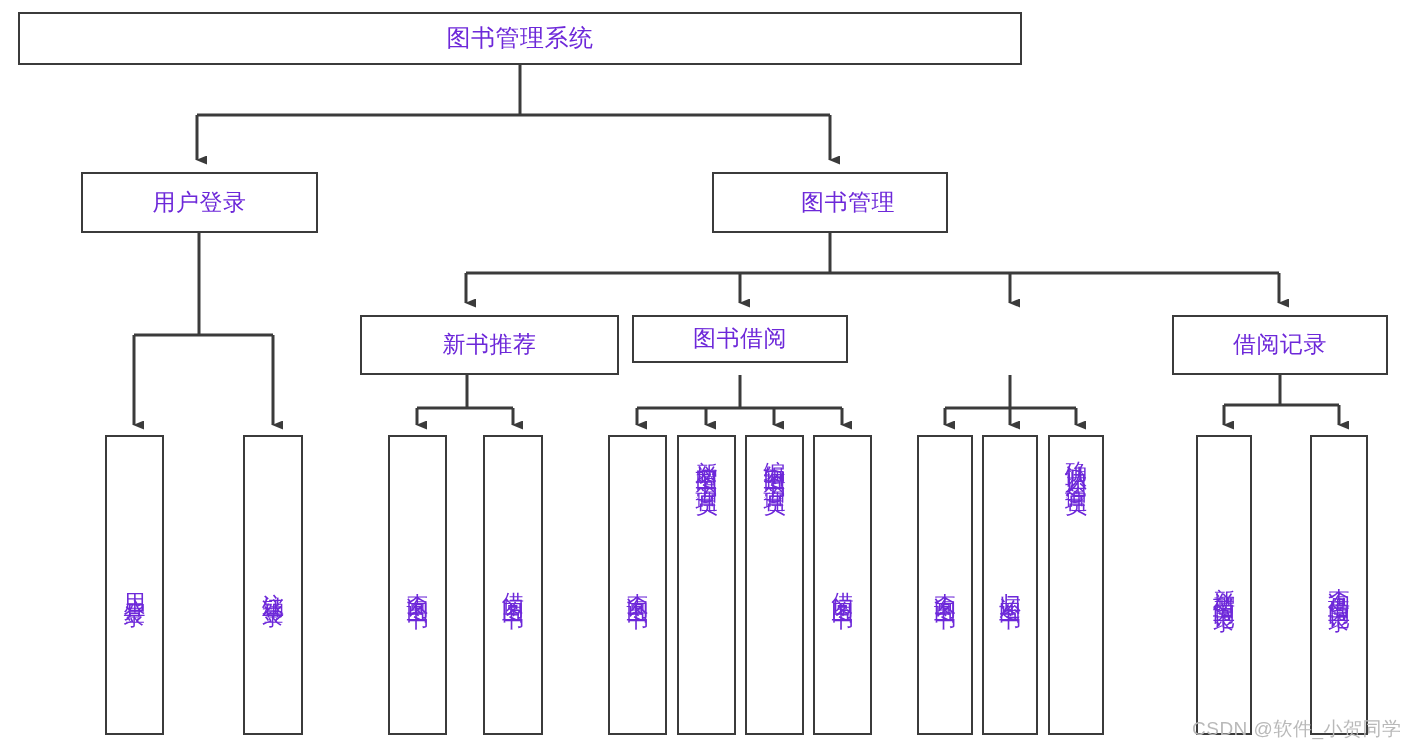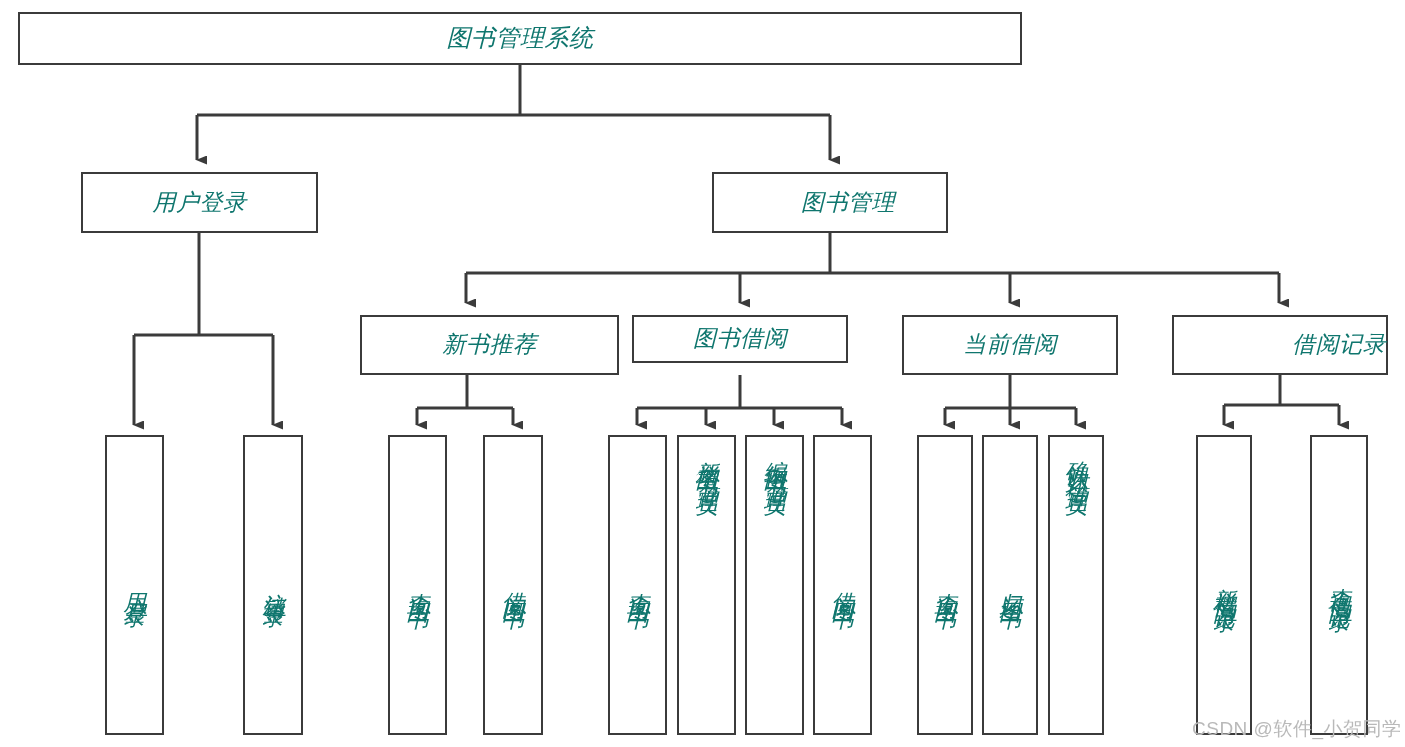--- a/index.html
+++ b/index.html
@@ -27,22 +27,21 @@
     pointer-events: none;
   }
   .node {
     position: absolute;
     box-sizing: border-box;
     background: #ffffff;
     border: 2px solid #3b3b3b;
     display: flex;
     align-items: center;
     justify-content: center;
-    color: #0f766e;
-    font-style: italic;
+    color: #6d28d9;
   }
   .node-label {
     display: block;
     text-align: center;
     line-height: 1.18;
     letter-spacing: 0.5px;
     white-space: pre;
   }
   
   .node.horizontal .node-label {
@@ -147,25 +146,22 @@
   </div>
 
   <div class="node horizontal" style="left:360px; top:315px; width:259px; height:60px;">
     <span class="node-label">新书推荐</span>
   </div>
 
   <div class="node horizontal" style="left:632px; top:315px; width:216px; height:48px;">
     <span class="node-label">图书借阅</span>
   </div>
 
-  <div class="node horizontal" style="left:902px; top:315px; width:216px; height:60px;">
-    <span class="node-label">当前借阅</span>
-  </div>
-
-  <div class="node horizontal" style="left:1172px; top:315px; width:216px; height:60px;justify-content:flex-end;">
+
+  <div class="node horizontal" style="left:1172px; top:315px; width:216px; height:60px;">
     <span class="node-label">借阅记录</span>
   </div>
 
   <div class="node vertical v-mid" style="left:105px; top:435px; width:59px; height:300px;">
     <span class="node-label">用户登录</span>
   </div>
 
   <div class="node vertical v-mid" style="left:243px; top:435px; width:60px; height:300px;">
     <span class="node-label">注销登录</span>
   </div>

